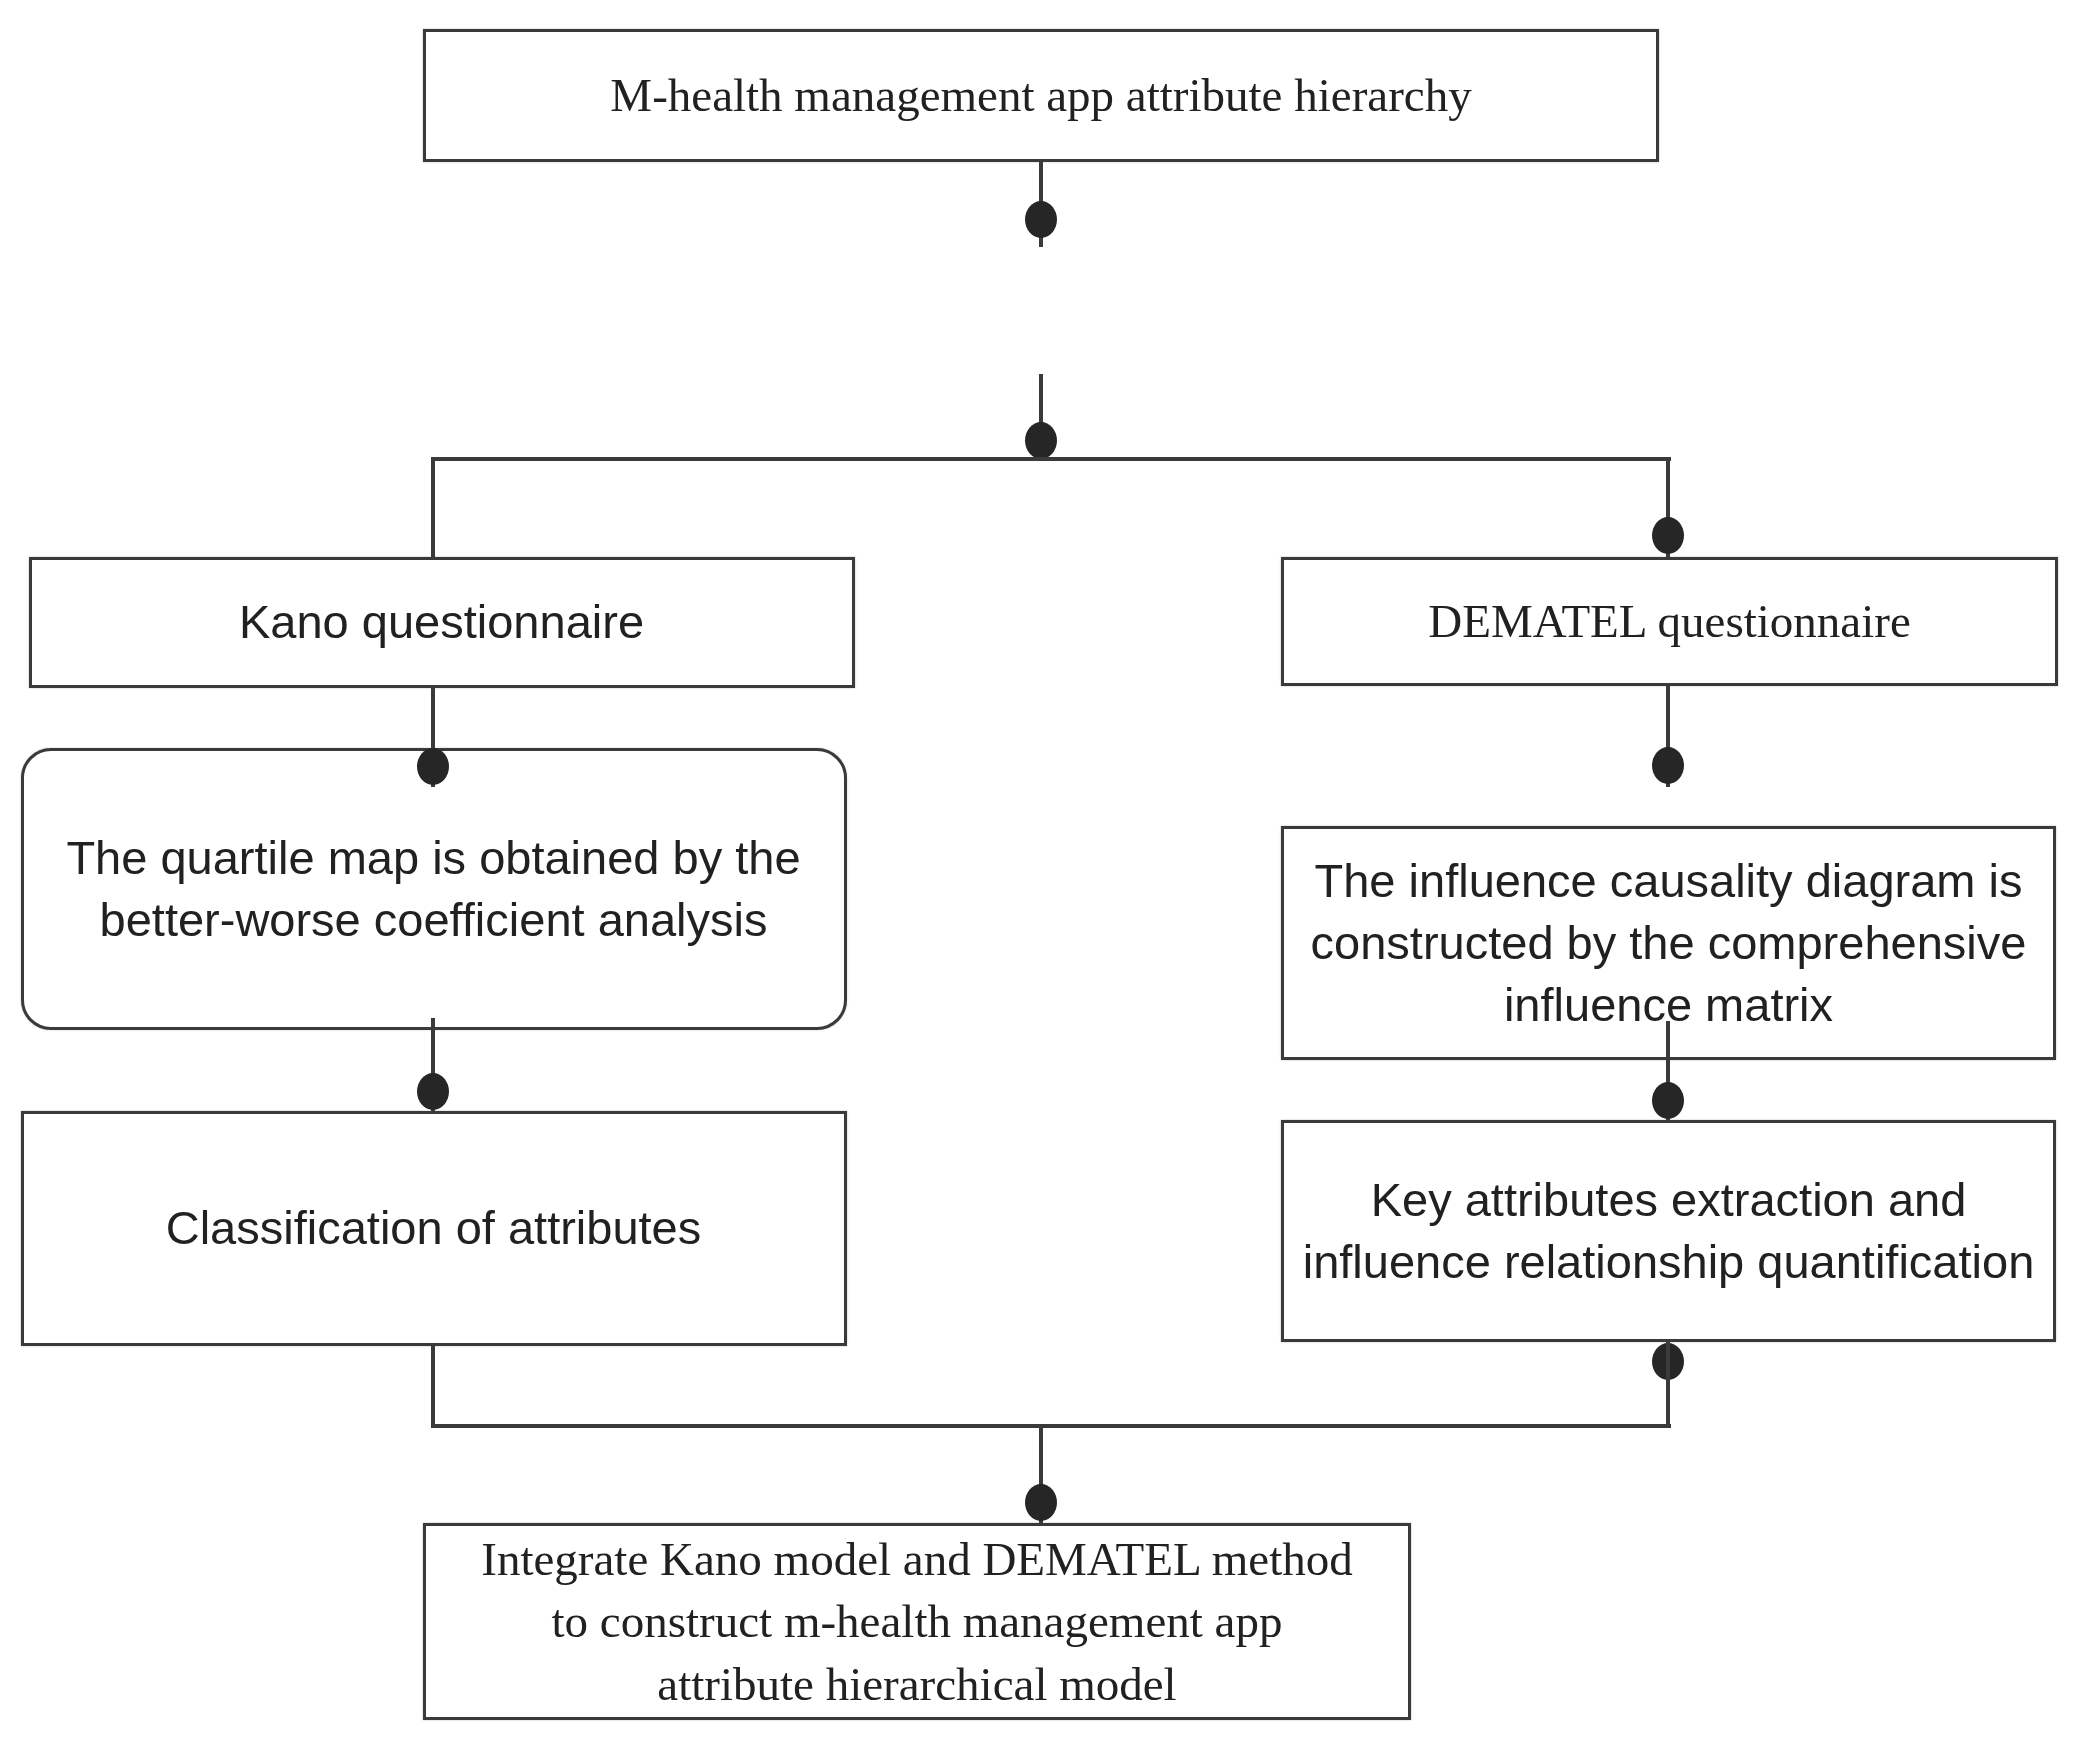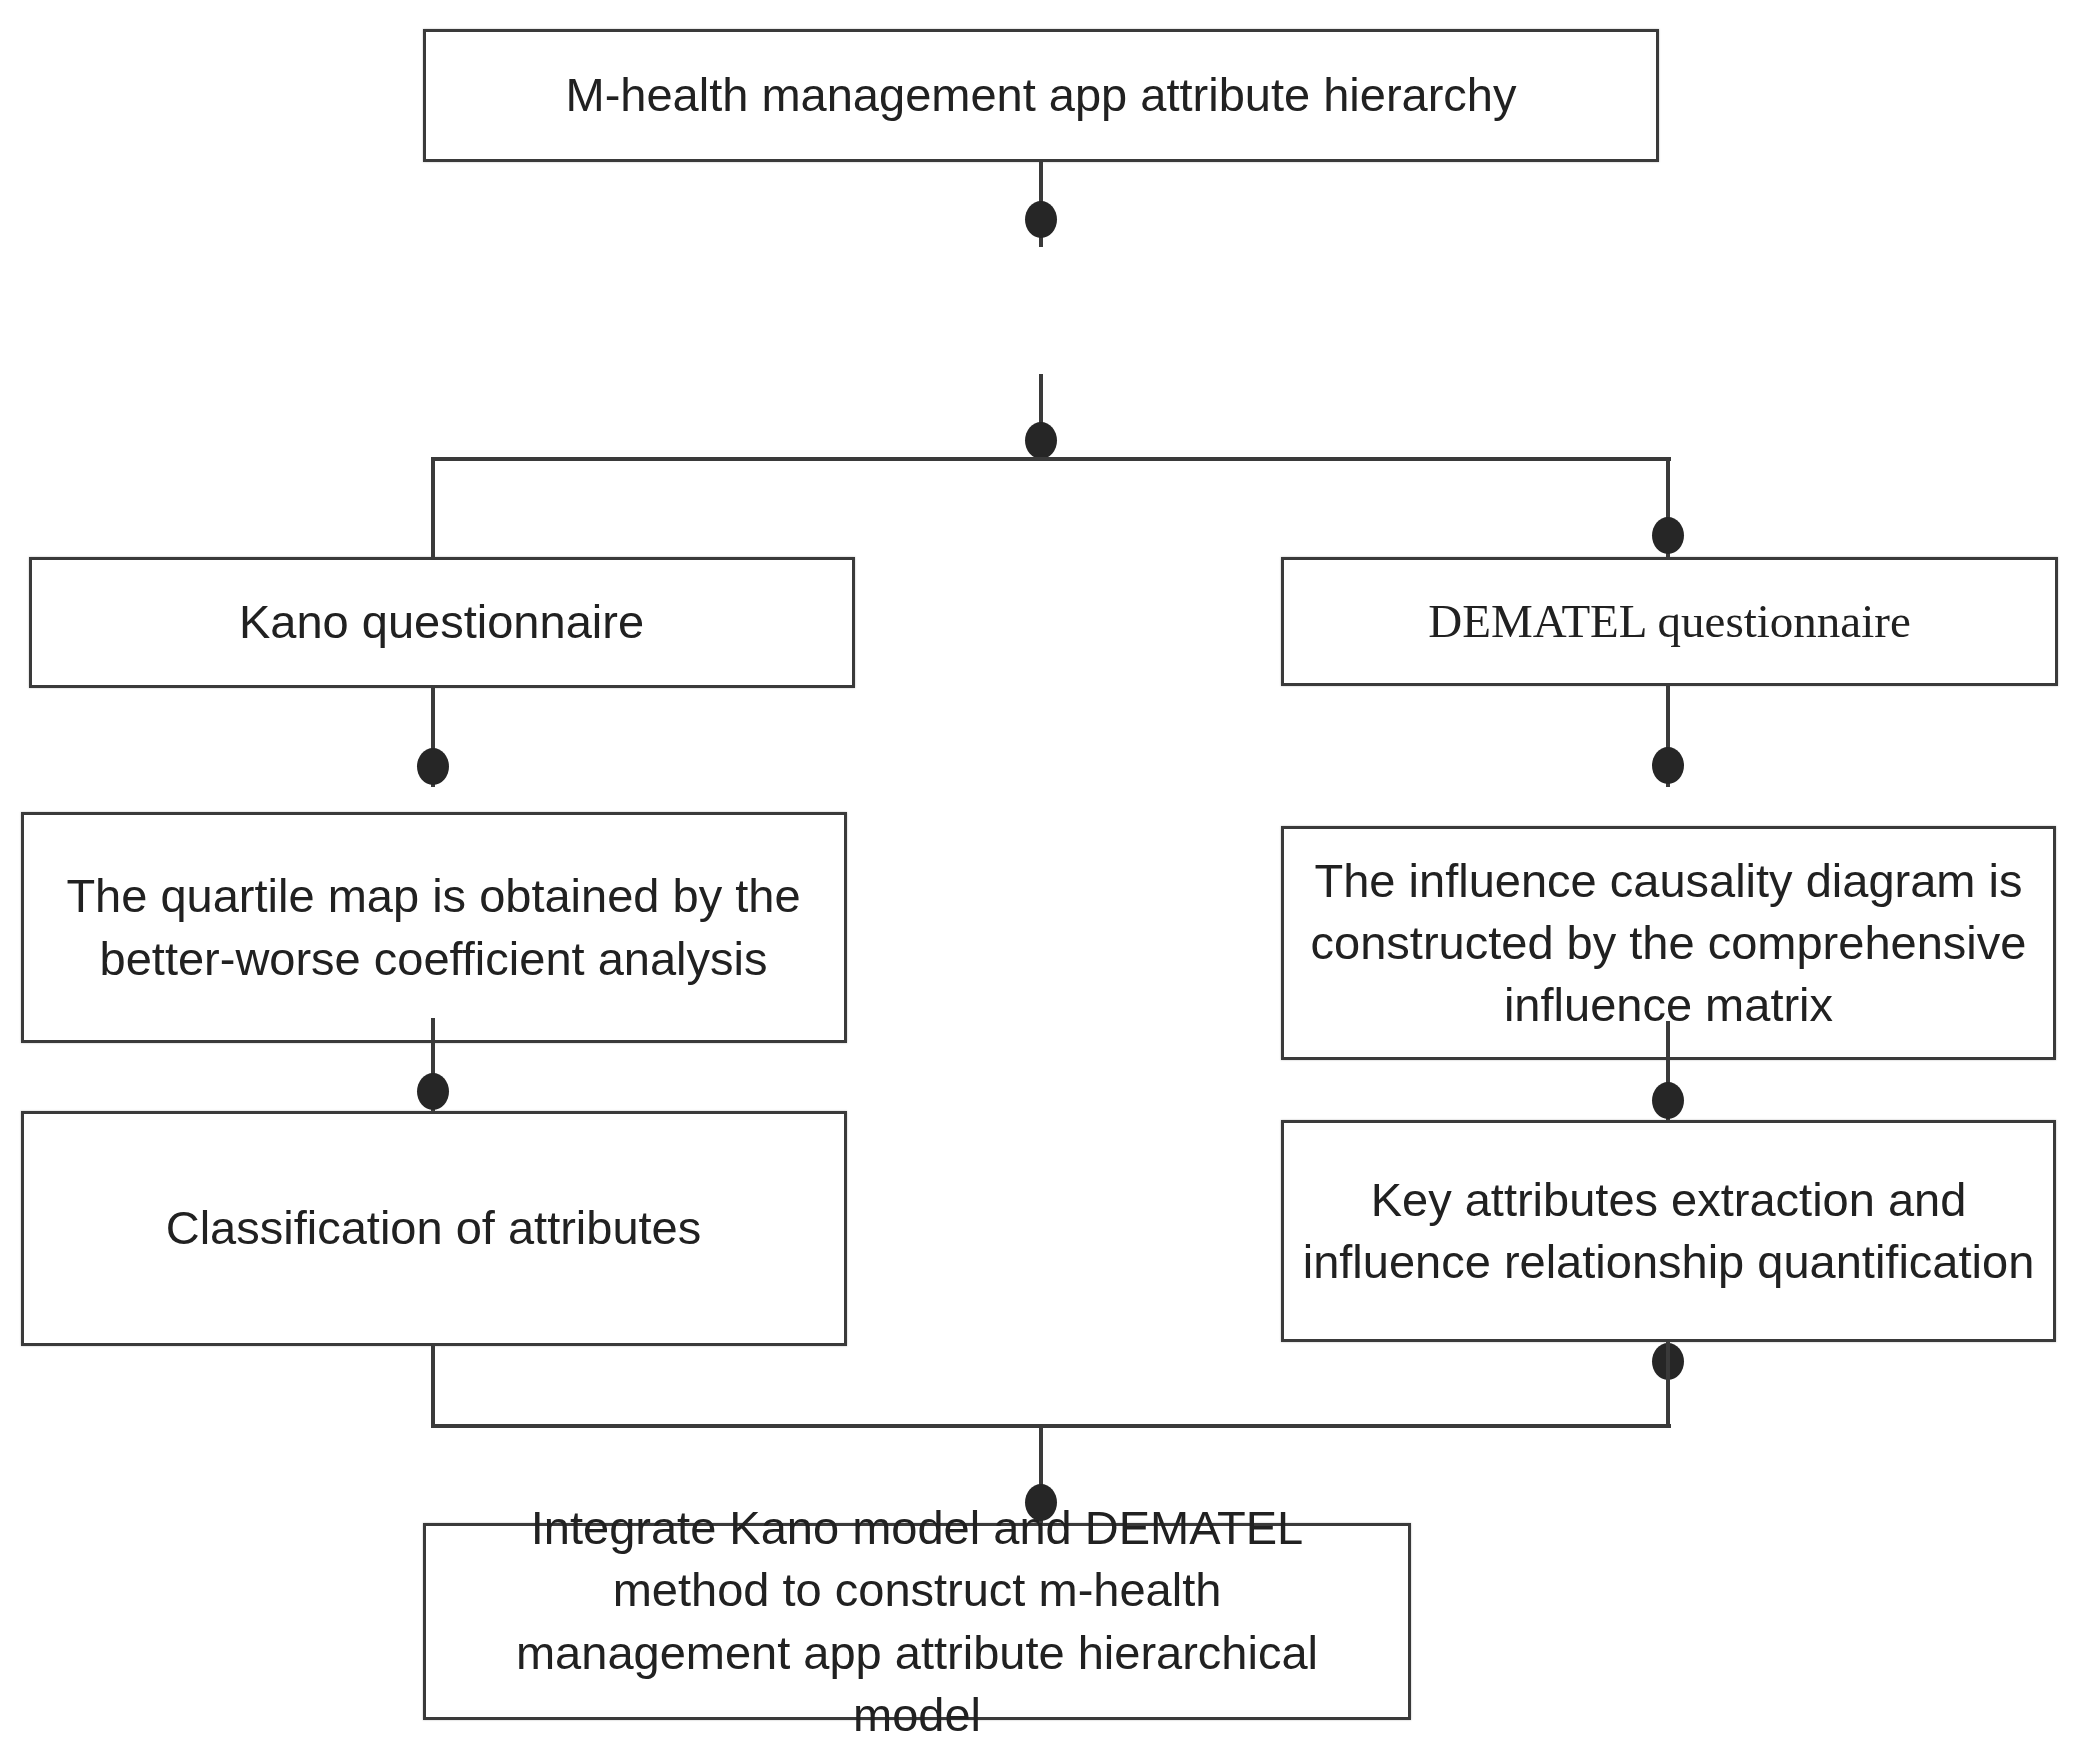--- a/index.html
+++ b/index.html
@@ -24,21 +24,21 @@
     display: flex;
     align-items: center;
     justify-content: center;
     text-align: center;
     font-size: 47px;
     line-height: 1.32;
     color: #212121;
     box-shadow: 0 0 1.8px rgba(60,60,60,0.35);
   }
   .node span { display: inline-block; }
-  .pad-center { padding: 2px 45px; }
+  .pad-center { padding: 2px 45px; font-family: Liberation Serif, serif; }
   .pad-side   { padding: 0 16px; }
   .vline, .hline {
     position: absolute;
     background: #3a3a3a;
   }
   .vline { width: 3.6px; }
   .hline { height: 3.6px; }
   .dot {
     position: absolute;
     width: 32px;
@@ -58,21 +58,21 @@
 
 
   <div class="node pad-side" style="left:20.5px;  top:557px; width:826px; height:131px;margin-left:8px;">
     <span>Kano questionnaire</span>
   </div>
 
   <div class="node pad-side" style="left:1281px; top:557px; width:777px; height:129px;font-family:Liberation Serif, serif;">
     <span>DEMATEL questionnaire</span>
   </div>
 
-  <div class="node pad-side" style="left:20.5px;  top:812px; width:826px; height:231px;">
+  <div class="node pad-side" style="left:20.5px;  top:748px; width:826px; height:282px;border-radius:30px;">
     <span>The quartile map is obtained by the better-worse coefficient analysis</span>
   </div>
 
   <div class="node pad-side" style="left:1281px; top:787px; width:775px; height:234px;margin-top:39px;">
     <span>The influence causality diagram is constructed by the comprehensive influence matrix</span>
   </div>
 
   <div class="node pad-side" style="left:20.5px;  top:1111px; width:826px; height:235px;">
     <span>Classification of attributes</span>
   </div>

